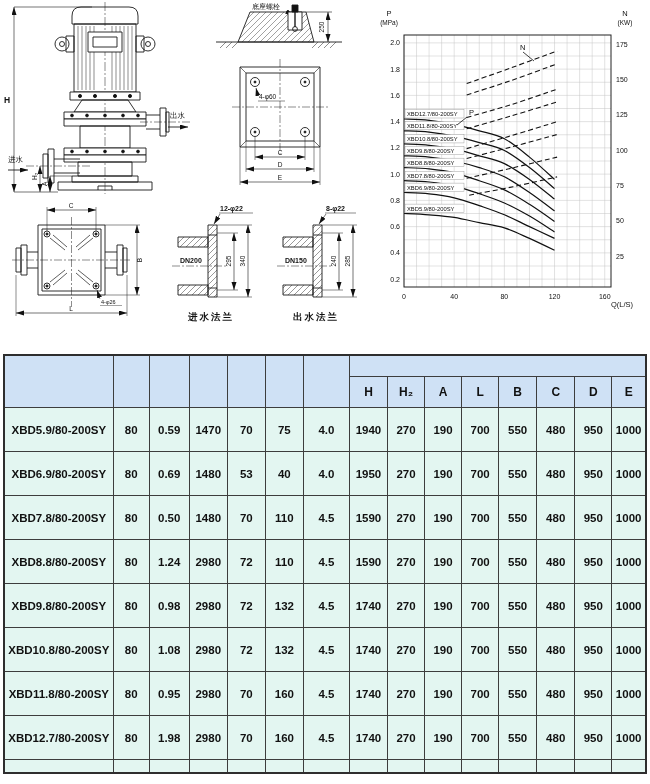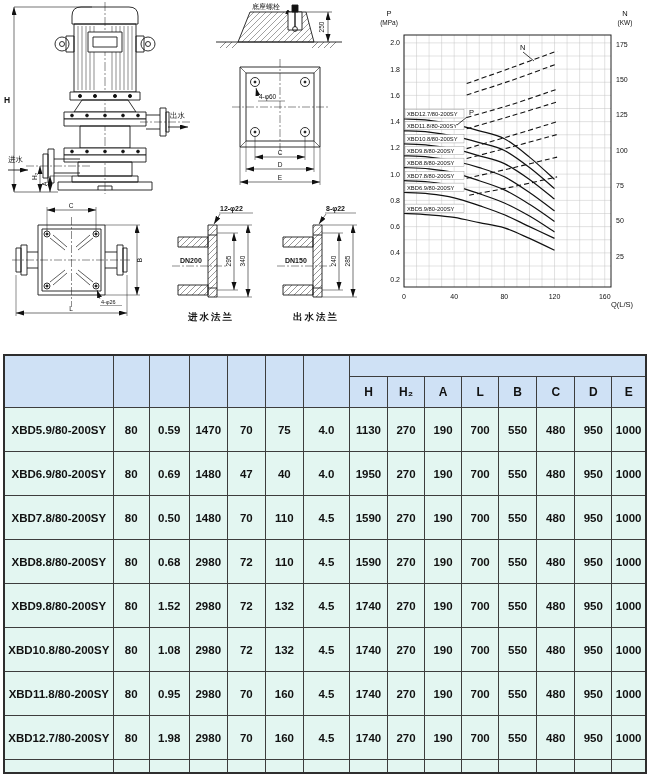--- a/index.html
+++ b/index.html
@@ -410,35 +410,35 @@
     </thead>
     <tbody>
         <tr>
           <td>XBD5.9/80-200SY</td>
           <td>80</td>
           <td>0.59</td>
           <td>1470</td>
           <td>70</td>
           <td>75</td>
           <td>4.0</td>
-          <td>1130</td>
+          <td>1940</td>
           <td>270</td>
           <td>190</td>
           <td>700</td>
           <td>550</td>
           <td>480</td>
           <td>950</td>
           <td>1000</td>
         </tr>
         <tr>
           <td>XBD6.9/80-200SY</td>
           <td>80</td>
           <td>0.69</td>
           <td>1480</td>
-          <td>47</td>
+          <td>53</td>
           <td>40</td>
           <td>4.0</td>
           <td>1950</td>
           <td>270</td>
           <td>190</td>
           <td>700</td>
           <td>550</td>
           <td>480</td>
           <td>950</td>
           <td>1000</td>
@@ -456,38 +456,38 @@
           <td>190</td>
           <td>700</td>
           <td>550</td>
           <td>480</td>
           <td>950</td>
           <td>1000</td>
         </tr>
         <tr>
           <td>XBD8.8/80-200SY</td>
           <td>80</td>
-          <td>0.68</td>
+          <td>1.24</td>
           <td>2980</td>
           <td>72</td>
           <td>110</td>
           <td>4.5</td>
           <td>1590</td>
           <td>270</td>
           <td>190</td>
           <td>700</td>
           <td>550</td>
           <td>480</td>
           <td>950</td>
           <td>1000</td>
         </tr>
         <tr>
           <td>XBD9.8/80-200SY</td>
           <td>80</td>
-          <td>1.52</td>
+          <td>0.98</td>
           <td>2980</td>
           <td>72</td>
           <td>132</td>
           <td>4.5</td>
           <td>1740</td>
           <td>270</td>
           <td>190</td>
           <td>700</td>
           <td>550</td>
           <td>480</td>

